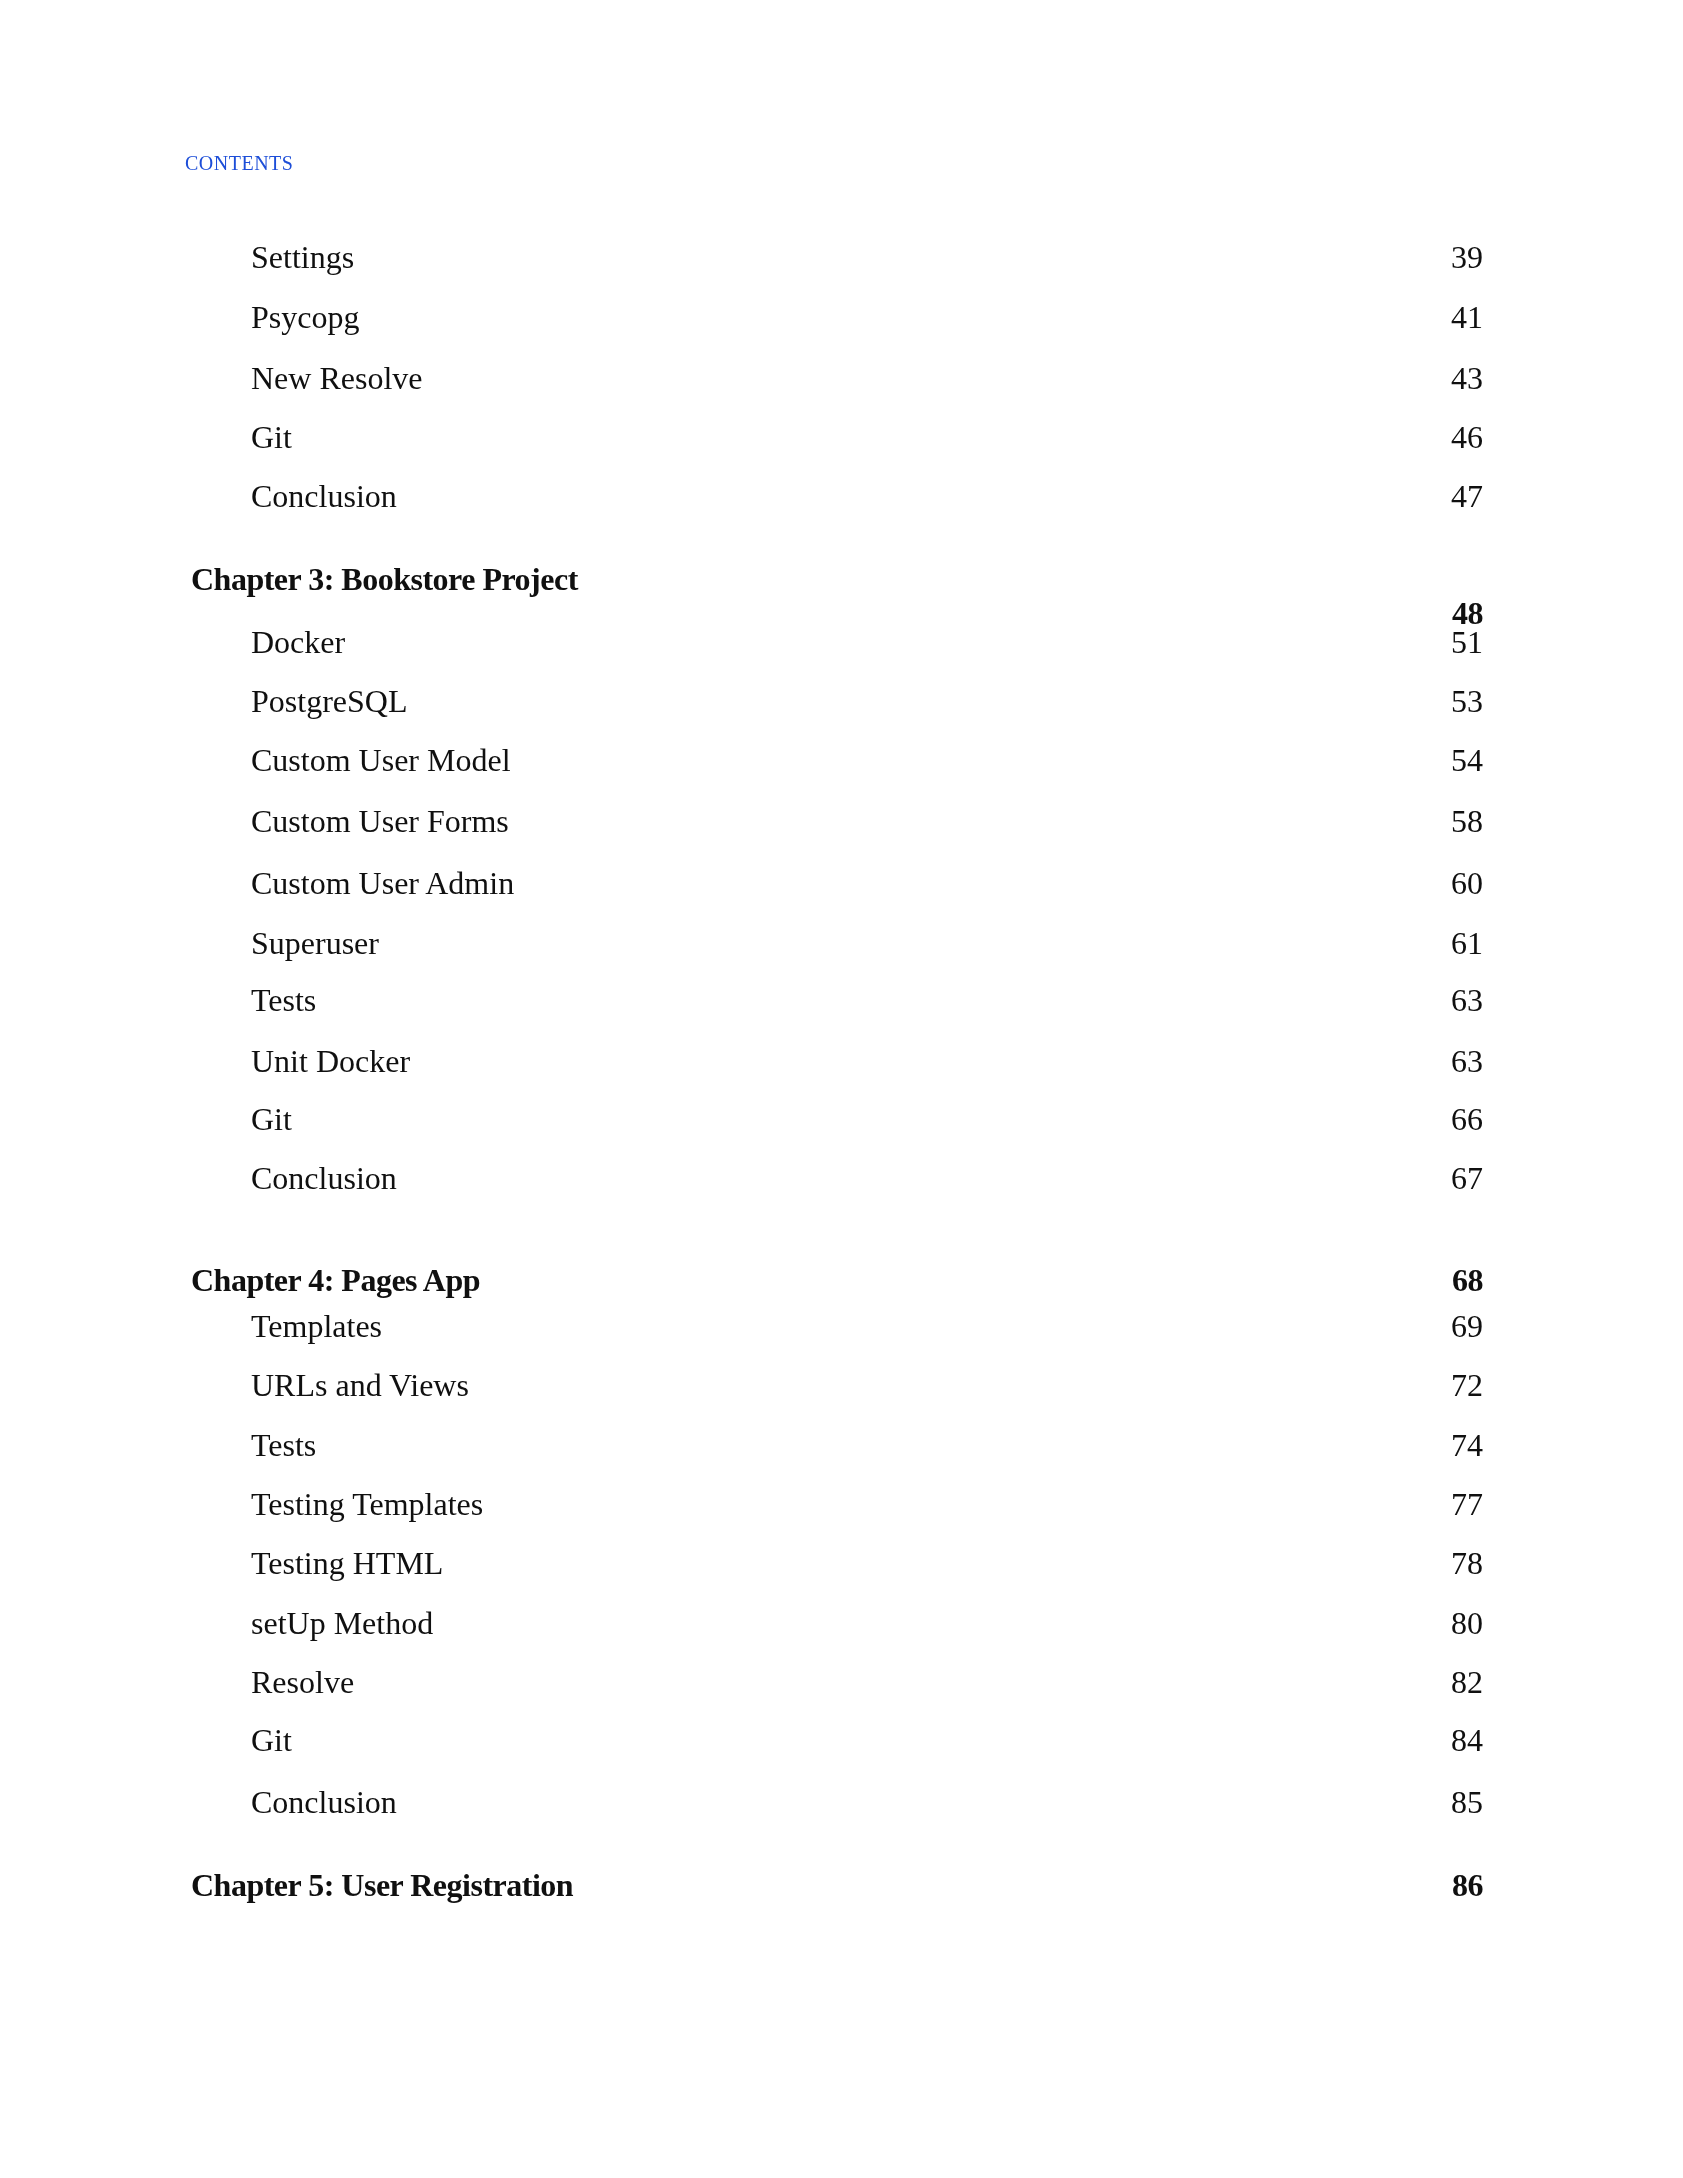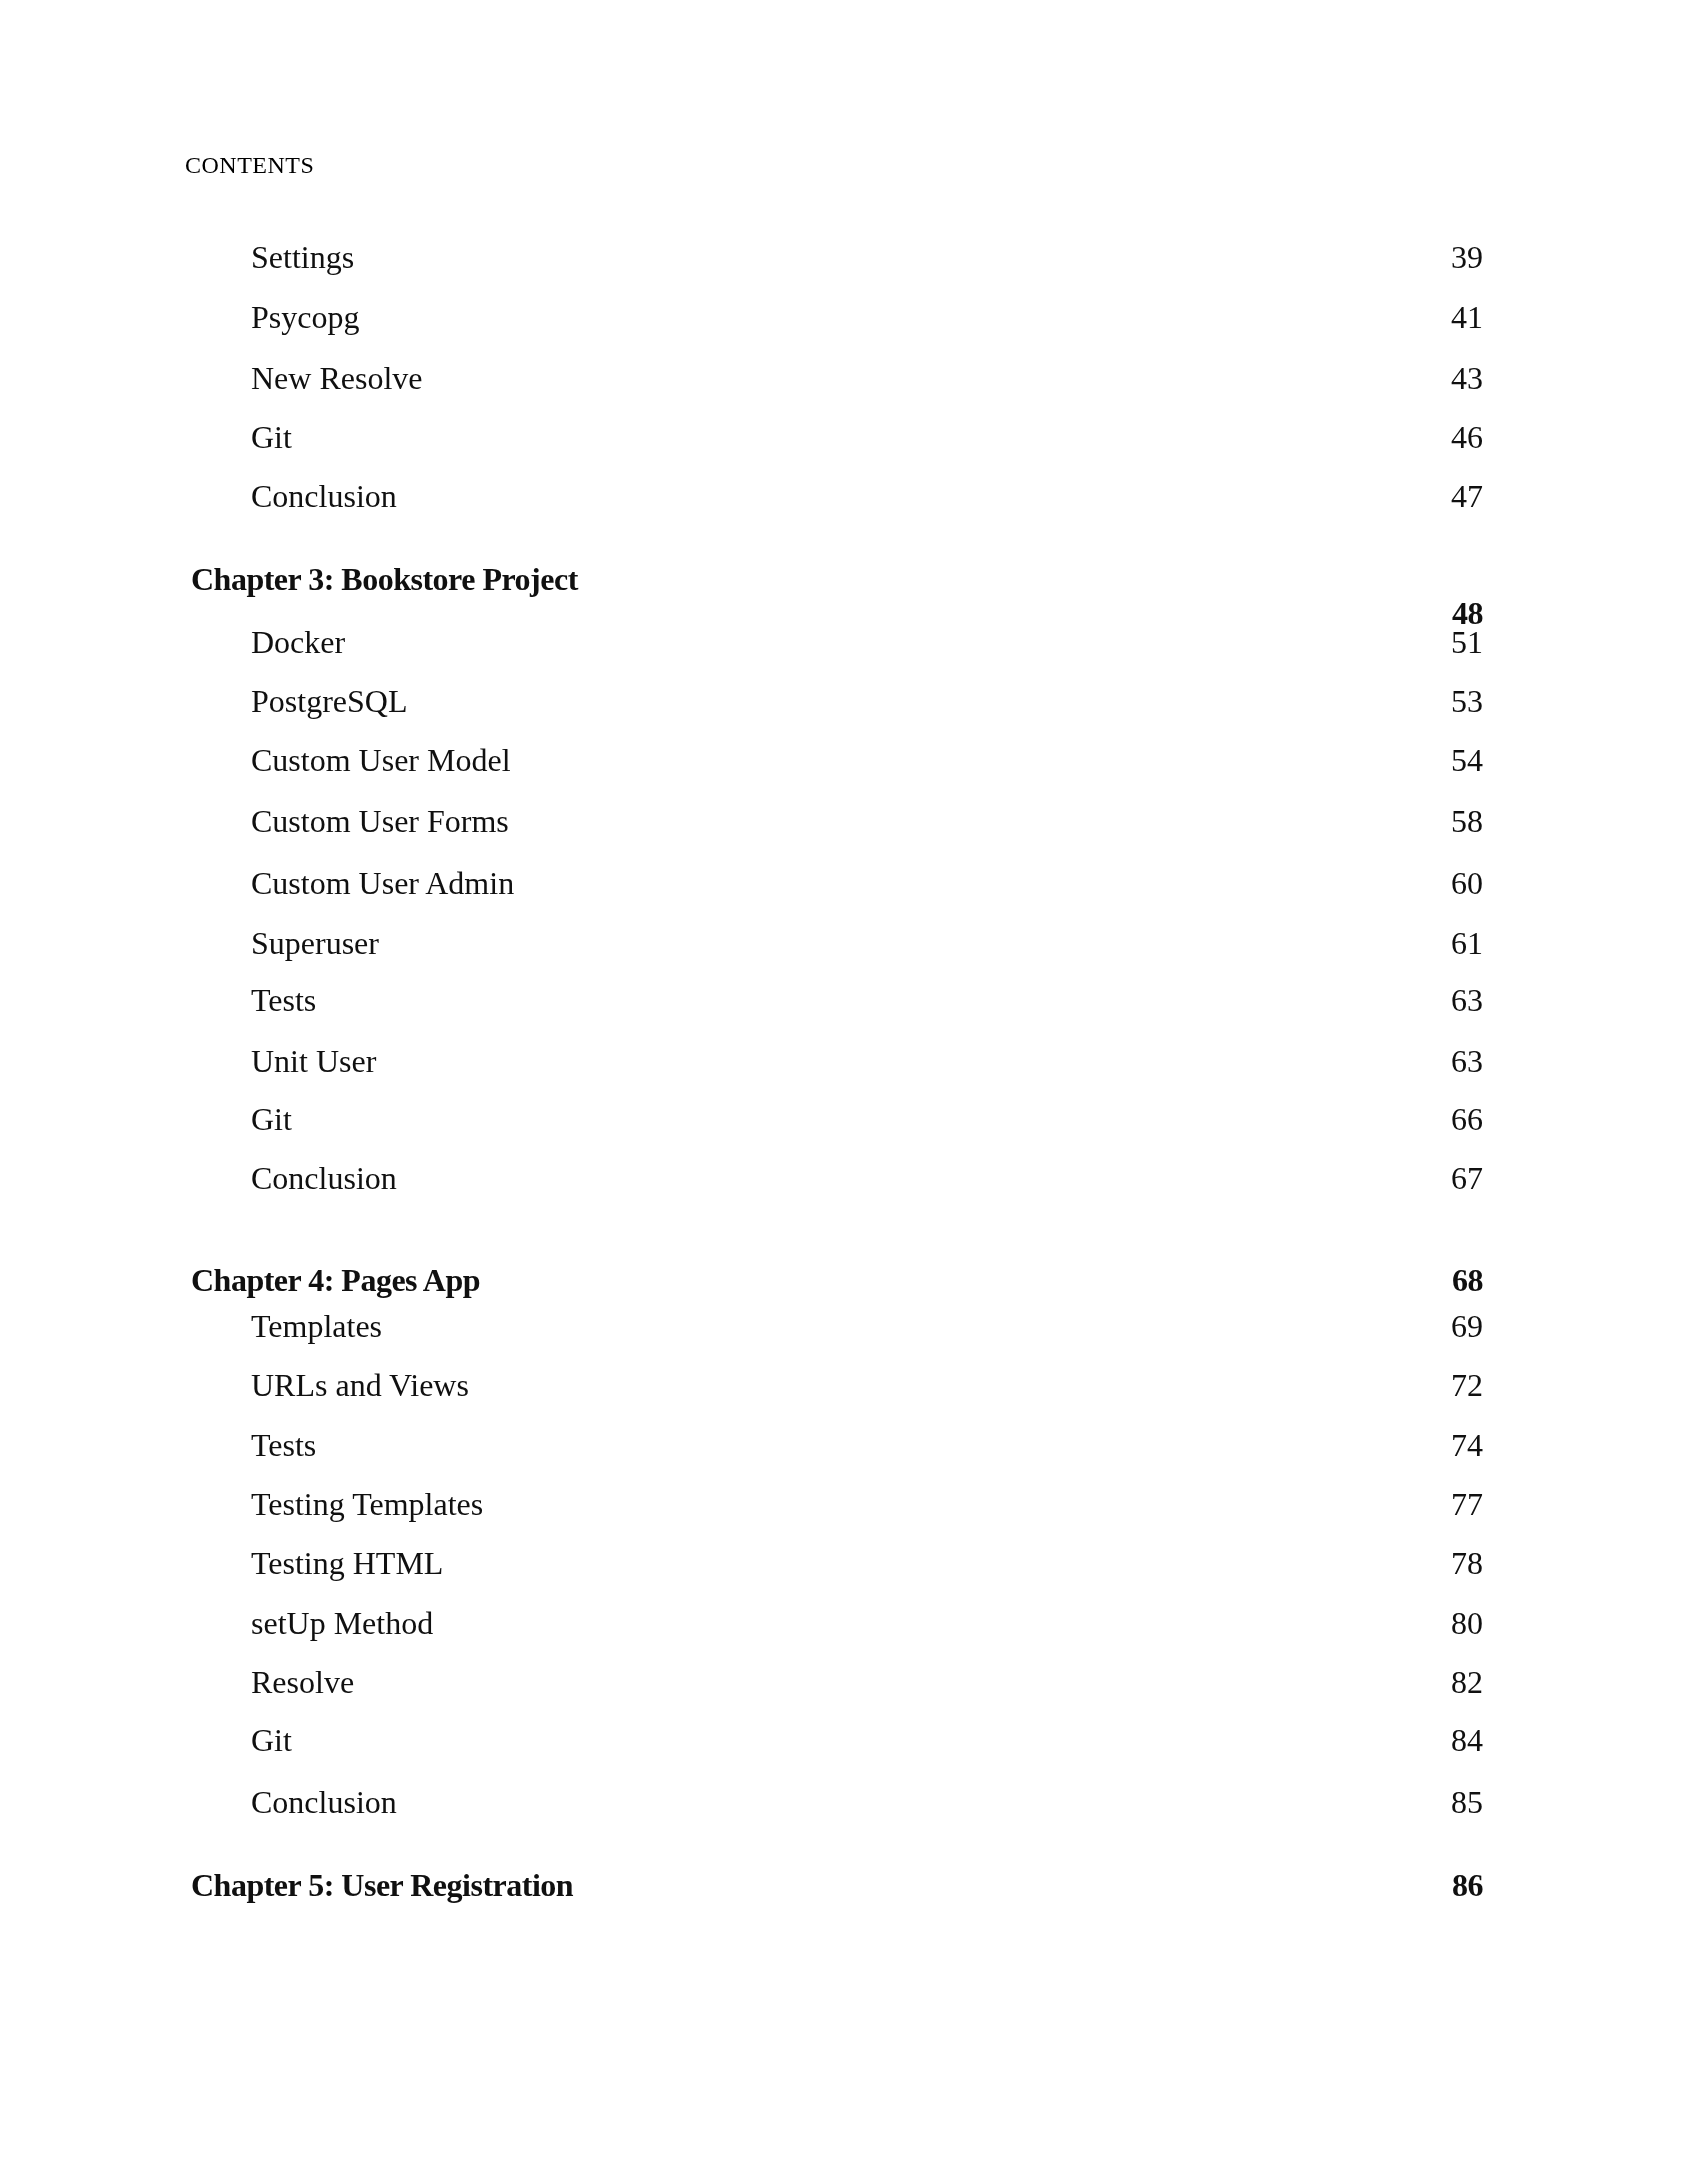--- a/index.html
+++ b/index.html
@@ -12,24 +12,24 @@
     height: 2178px;
     position: relative;
     font-family: "Liberation Serif", serif;
     color: #101010;
     overflow: hidden;
   }
   .page-header {
     position: absolute;
     left: 185px;
     top: 153px;
-    font-size: 24px;
+    font-size: 20px;
     line-height: 1;
     letter-spacing: 0.5px;
-    color: #000000;
+    color: #1d4ed8;
   }
   .row {
     position: absolute;
     left: 191px;
     width: 1292px;
     display: flex;
     align-items: baseline;
     font-size: 32px;
     line-height: 1.05;
     white-space: nowrap;
@@ -117,21 +117,21 @@
 </div>
 <div class="row sub r11">
   <span class="lbl">Superuser</span>
   <span class="num">61</span>
 </div>
 <div class="row sub r12">
   <span class="lbl">Tests</span>
   <span class="num">63</span>
 </div>
 <div class="row sub r13">
-  <span class="lbl">Unit User</span>
+  <span class="lbl">Unit Docker</span>
   <span class="num">63</span>
 </div>
 <div class="row sub r14">
   <span class="lbl">Git</span>
   <span class="num">66</span>
 </div>
 <div class="row sub r15">
   <span class="lbl">Conclusion</span>
   <span class="num">67</span>
 </div>

